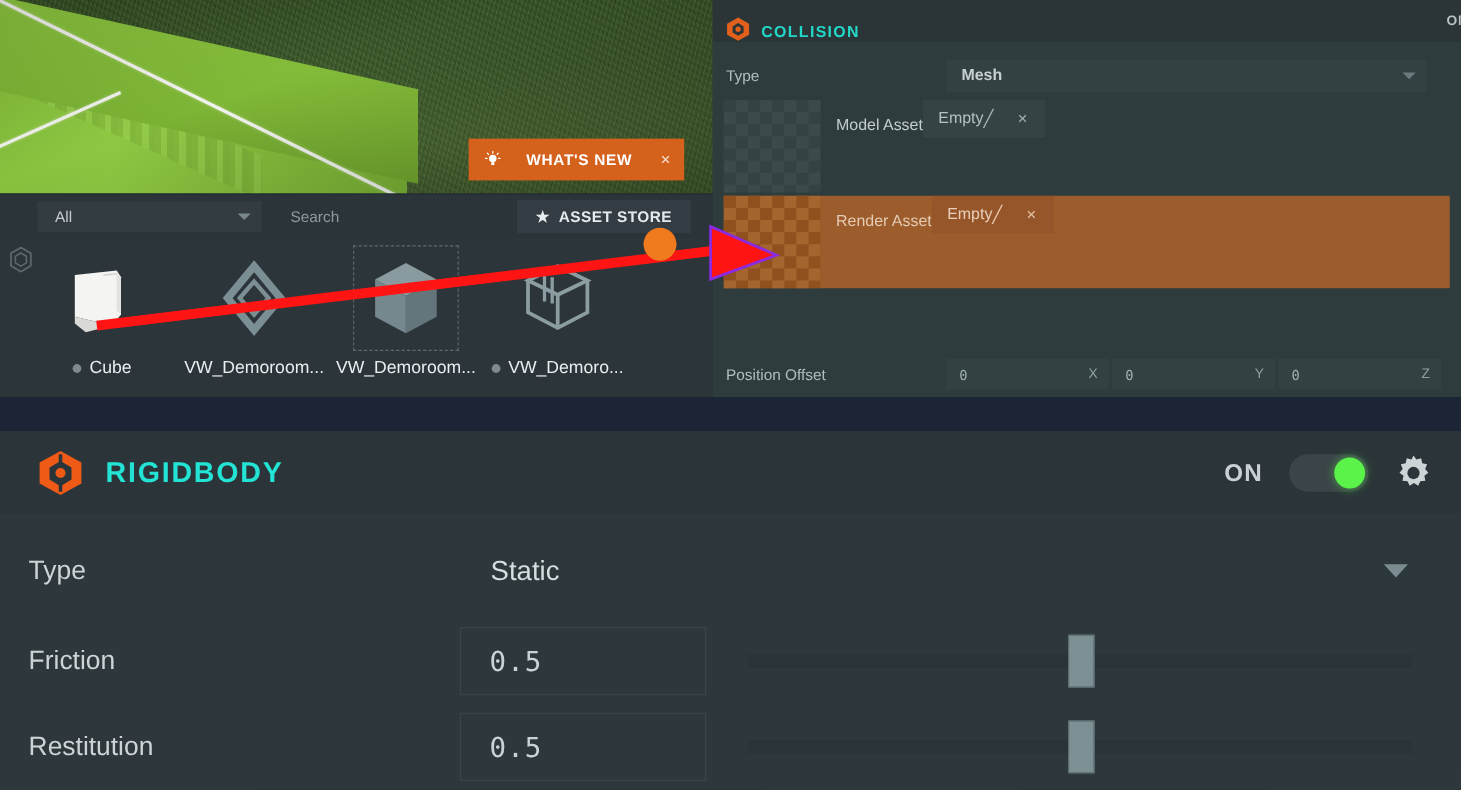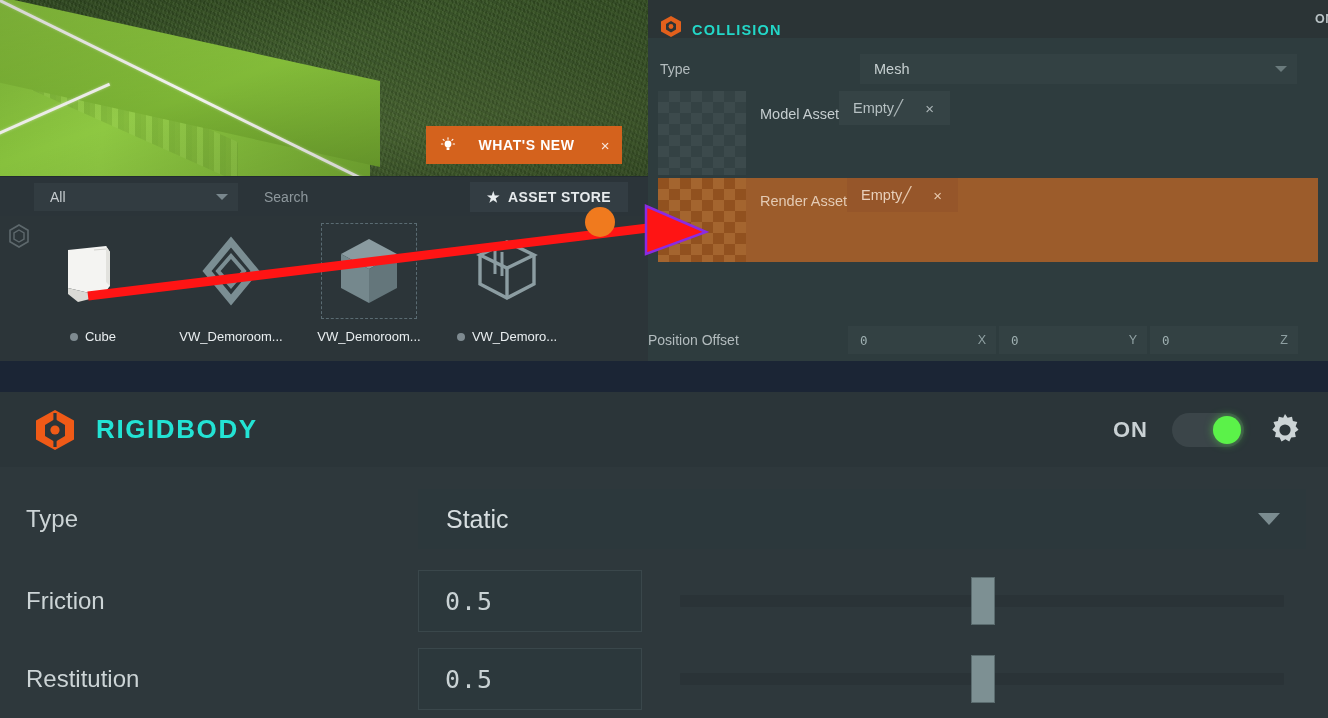--- a/index.html
+++ b/index.html
@@ -100,21 +100,21 @@
     position:absolute;left:0;top:216px;width:648px;height:145px;
     background:#2c3539;
   }
   .hex-icon{position:absolute;left:8px;top:8px;width:22px;height:24px;opacity:.45;}
   .asset-items{position:absolute;left:24px;top:6px;display:flex;}
   .asset-item{width:138px;height:132px;display:flex;flex-direction:column;
     align-items:center;position:relative;}
   .asset-thumb{width:82px;height:82px;margin-top:8px;display:flex;align-items:center;justify-content:center;position:relative;}
   .asset-thumb.selected{outline:1px dashed #5a6b72;outline-offset:6px;}
   .asset-label{position:absolute;bottom:10px;display:flex;align-items:center;gap:7px;
-    color:#e9eef0;font-size:13px;white-space:nowrap;}
+    color:#e9eef0;font-size:16px;white-space:nowrap;}
   .adot{width:8px;height:8px;border-radius:50%;background:#7e8a90;display:inline-block;}
 
   
   .white-cube{width:62px;height:66px;position:relative;}
 
   
   .divider-band{position:absolute;left:0;top:361px;width:1328px;height:31px;background:#1b2535;}
 
   
   .collision-panel{
@@ -131,21 +131,21 @@
   .toggle{width:42px;height:19px;border-radius:10px;background:#3b4449;position:relative;}
   .toggle .knob{position:absolute;right:2px;top:2px;width:15px;height:15px;border-radius:50%;
     background:#55e05a;box-shadow:0 0 5px rgba(85,224,90,.7);}
   .gear-s{width:19px;height:19px;opacity:.85;}
 
   .coll-body{position:absolute;left:0;top:38px;width:680px;height:323px;background:#2e3c3e;}
   .row-type{position:absolute;left:0;top:14px;width:680px;height:34px;display:flex;align-items:center;}
   .lbl{color:#b3bcbe;font-size:14px;}
   .row-type .lbl{margin-left:12px;width:200px;}
   .mesh-dd{width:437px;height:30px;background:#334143;display:flex;align-items:center;
-    justify-content:space-between;padding:0 10px 0 14px;box-sizing:border-box;color:#c7d0d1;font-size:14.5px;}
+    justify-content:space-between;padding:0 10px 0 14px;box-sizing:border-box;color:#c7d0d1;font-size:14.5px;font-weight:bold;}
   .mesh-caret{width:0;height:0;border-left:6px solid transparent;border-right:6px solid transparent;
     border-top:6px solid #6a7a7c;}
 
   
   .slot{position:absolute;left:10px;width:660px;height:84px;display:flex;}
   .slot.model{top:53px;background:#2e3c3e;}
   .slot.render{top:140px;background:#9c5c2b;}
   .slot-thumb{width:88px;height:84px;flex:none;}
   .checker-dark{
     background-image:
@@ -169,21 +169,21 @@
   .field-acts{display:flex;align-items:center;gap:22px;padding-right:6px;}
   .pen{font-size:15px;color:#aab4b6;transform:rotate(0deg);}
   .slot.render .pen{color:#e7c8ad;}
   .xbtn{font-size:15px;color:#aab4b6;}
   .slot.render .xbtn{color:#e7c8ad;}
 
   
   .offset-row{position:absolute;left:0;width:680px;height:30px;display:flex;align-items:center;}
   .offset-row.pos{top:287px;}
   .offset-row.rot{top:327px;}
-  .offset-row .lbl{width:200px;}
+  .offset-row .lbl{margin-left:12px;width:200px;}
   .num{width:148px;height:28px;background:#334143;margin-right:3px;display:flex;align-items:center;
     justify-content:space-between;padding:0 10px 0 12px;box-sizing:border-box;
     font-family:"DejaVu Sans Mono", monospace;font-size:12.5px;color:#9fb0b1;}
   .axis{color:#8fa0a2;font-size:12.5px;font-family:"Liberation Sans",sans-serif;}
 
   
   .rb-panel{position:absolute;left:0;top:392px;width:1328px;height:326px;background:#2b3539;}
   .rb-header{position:absolute;left:0;top:0;width:1328px;height:75px;display:flex;align-items:center;}
   .rb-cube{margin-left:34px;width:42px;height:44px;}
   .rb-title{margin-left:20px;color:#23e3d4;font-size:26px;font-weight:bold;letter-spacing:1.6px;}

